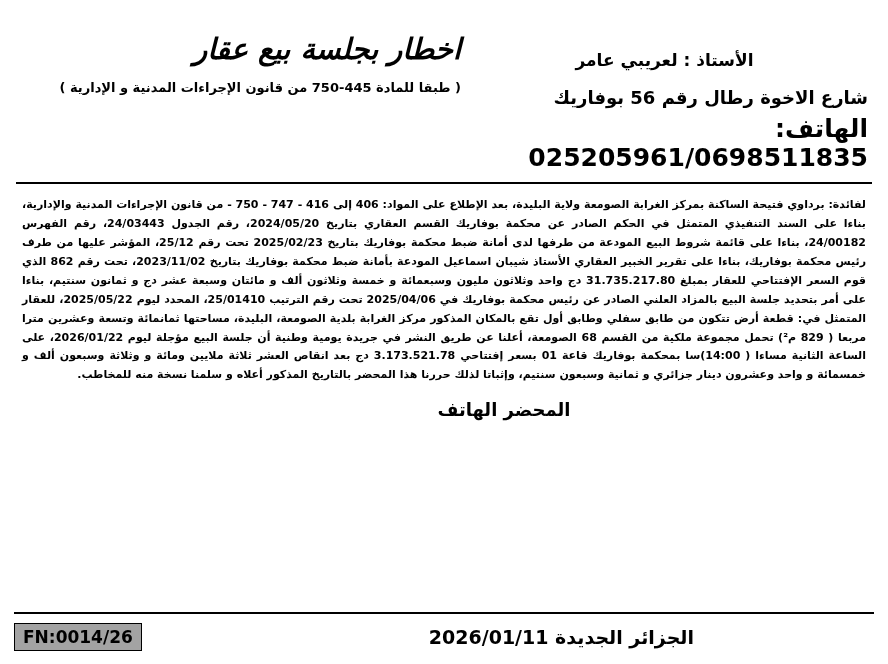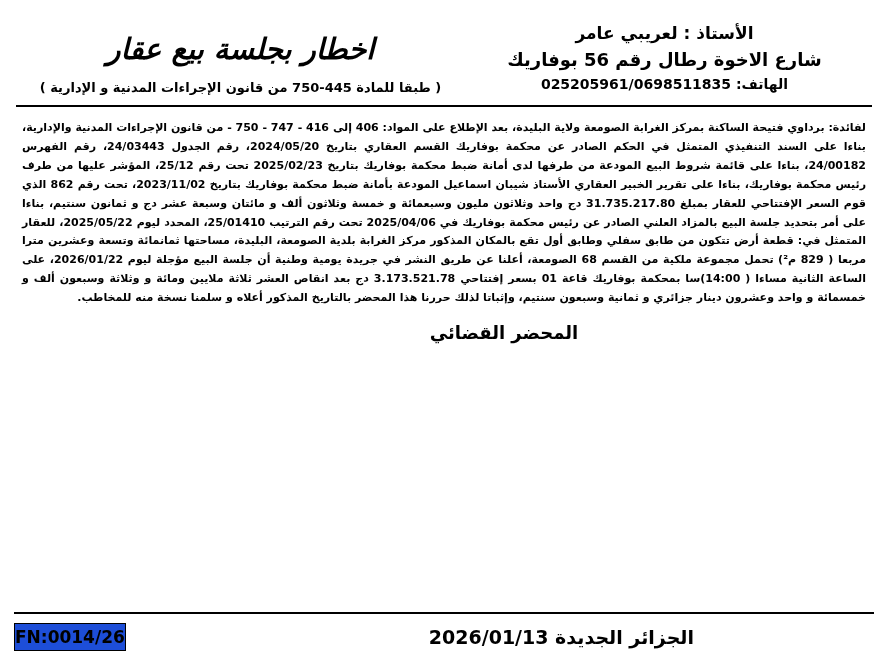--- a/index.html
+++ b/index.html
@@ -31,39 +31,42 @@
     padding: 6px 6px 4px 6px;
   }
   .header-right {
     width: 48%;
     text-align: center;
     direction: rtl;
     padding-top: 4px;
   }
   .header-left {
     width: 52%;
-    text-align: center;
+    text-align: right;
     direction: rtl;
     padding-top: 12px;
   }
   .officer-line {
     font-size: 17px;
     font-weight: bold;
     line-height: 1.55;
     letter-spacing: 0px;
+    margin-top: 27px;
   }
   .officer-line.addr {
     font-size: 18px;
-    margin-top: 0;
+    margin-top: 11px;
+    text-align: right;
   }
   .phone-line {
-    font-size: 14px;
+    font-size: 25px;
     font-weight: bold;
     margin-top: 2px;
     direction: rtl;
+    text-align: right;
   }
   .phone-num {
     font-family: "DejaVu Sans", "Liberation Sans", sans-serif;
     letter-spacing: -0.3px;
   }
 
   .title-1, .title-2 {
     font-size: 29px;
     font-weight: bold;
     font-style: italic;
@@ -129,22 +132,22 @@
     direction: rtl;
     font-size: 19px;
     font-weight: bold;
     padding-right: 180px;
   }
   .footer-fn {
     direction: ltr;
     font-size: 17px;
     font-weight: bold;
     border: 1px solid #000;
-    padding: 3px 0;
-    background: #1d4ed8;
+    padding: 3px 8px;
+    background: #a3a3a3;
   }
 </style>
 </head>
 <body>
 
 <div class="page">
 
   <div class="header">
 
     <div class="header-right">
@@ -160,23 +163,23 @@
       <div class="title-1">اخطار بجلسة بيع عقار</div>
       <div class="title-sub">( طبقا للمادة 445-750 من قانون الإجراءات المدنية و الإدارية )</div>
     </div>
 
   </div>
 
   <hr class="rule">
 
   <div class="body-text">لفائدة: برداوي فتيحة الساكنة بمركز الغرابة الصومعة ولاية البليدة، بعد الإطلاع على المواد: 406 إلى 416 - 747 - 750 - من قانون الإجراءات المدنية والإدارية، بناءا على السند التنفيذي المتمثل في الحكم الصادر عن محكمة بوفاريك القسم العقاري بتاريخ 2024/05/20، رقم الجدول 24/03443، رقم الفهرس 24/00182، بناءا على قائمة شروط البيع المودعة من طرفها لدى أمانة ضبط محكمة بوفاريك بتاريخ 2025/02/23 تحت رقم 25/12، المؤشر عليها من طرف رئيس محكمة بوفاريك، بناءا على تقرير الخبير العقاري الأستاذ شيبان اسماعيل المودعة بأمانة ضبط محكمة بوفاريك بتاريخ 2023/11/02، تحت رقم 862 الذي قوم السعر الإفتتاحي للعقار بمبلغ 31.735.217.80 دج واحد وثلاثون مليون وسبعمائة و خمسة وثلاثون ألف و مائتان وسبعة عشر دج و ثمانون سنتيم، بناءا على أمر بتحديد جلسة البيع بالمزاد العلني الصادر عن رئيس محكمة بوفاريك في 2025/04/06 تحت رقم الترتيب 25/01410، المحدد ليوم 2025/05/22، للعقار المتمثل في: قطعة أرض تتكون من طابق سفلي وطابق أول تقع بالمكان المذكور مركز الغرابة بلدية الصومعة، البليدة، مساحتها ثمانمائة وتسعة وعشرين مترا مربعا ( 829 م²) تحمل مجموعة ملكية من القسم 68 الصومعة، أعلنا عن طريق النشر في جريدة يومية وطنية أن جلسة البيع مؤجلة ليوم 2026/01/22، على الساعة الثانية مساءا ( 14:00)سا بمحكمة بوفاريك قاعة 01 بسعر إفتتاحي 3.173.521.78 دج بعد انقاص العشر ثلاثة ملايين ومائة و وثلاثة وسبعون ألف و خمسمائة و واحد وعشرون دينار جزائري و ثمانية وسبعون سنتيم، وإثباتا لذلك حررنا هذا المحضر بالتاريخ المذكور أعلاه و سلمنا نسخة منه للمخاطب.</div>
 
-  <div class="signature">المحضر القضائي</div>
+  <div class="signature">المحضر الهاتف</div>
 
   <div class="footer">
     <hr class="footer-rule">
     <div class="footer-inner">
-      <div class="footer-date">الجزائر الجديدة 2026/01/13</div>
+      <div class="footer-date">الجزائر الجديدة 2026/01/11</div>
       <div class="footer-fn">FN:0014/26</div>
     </div>
   </div>
 
 </div>
 
 </body></html>

